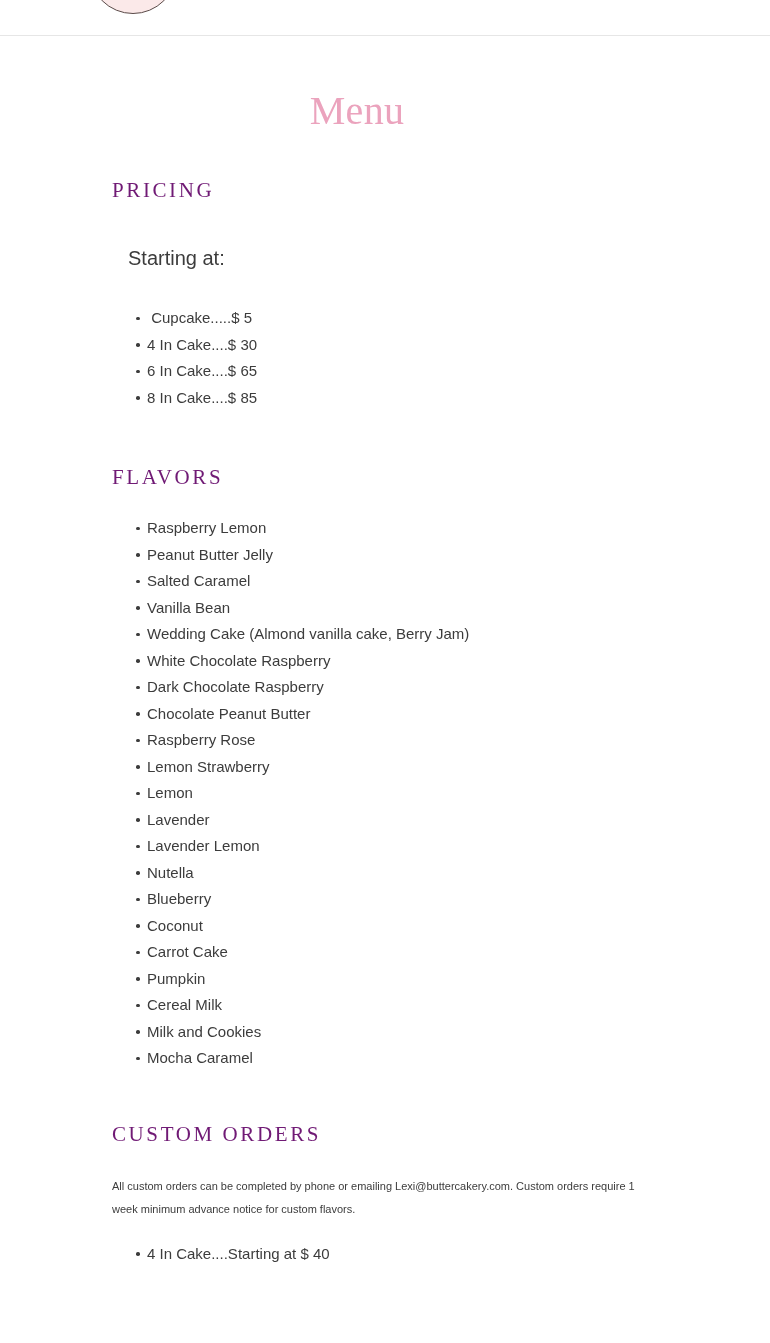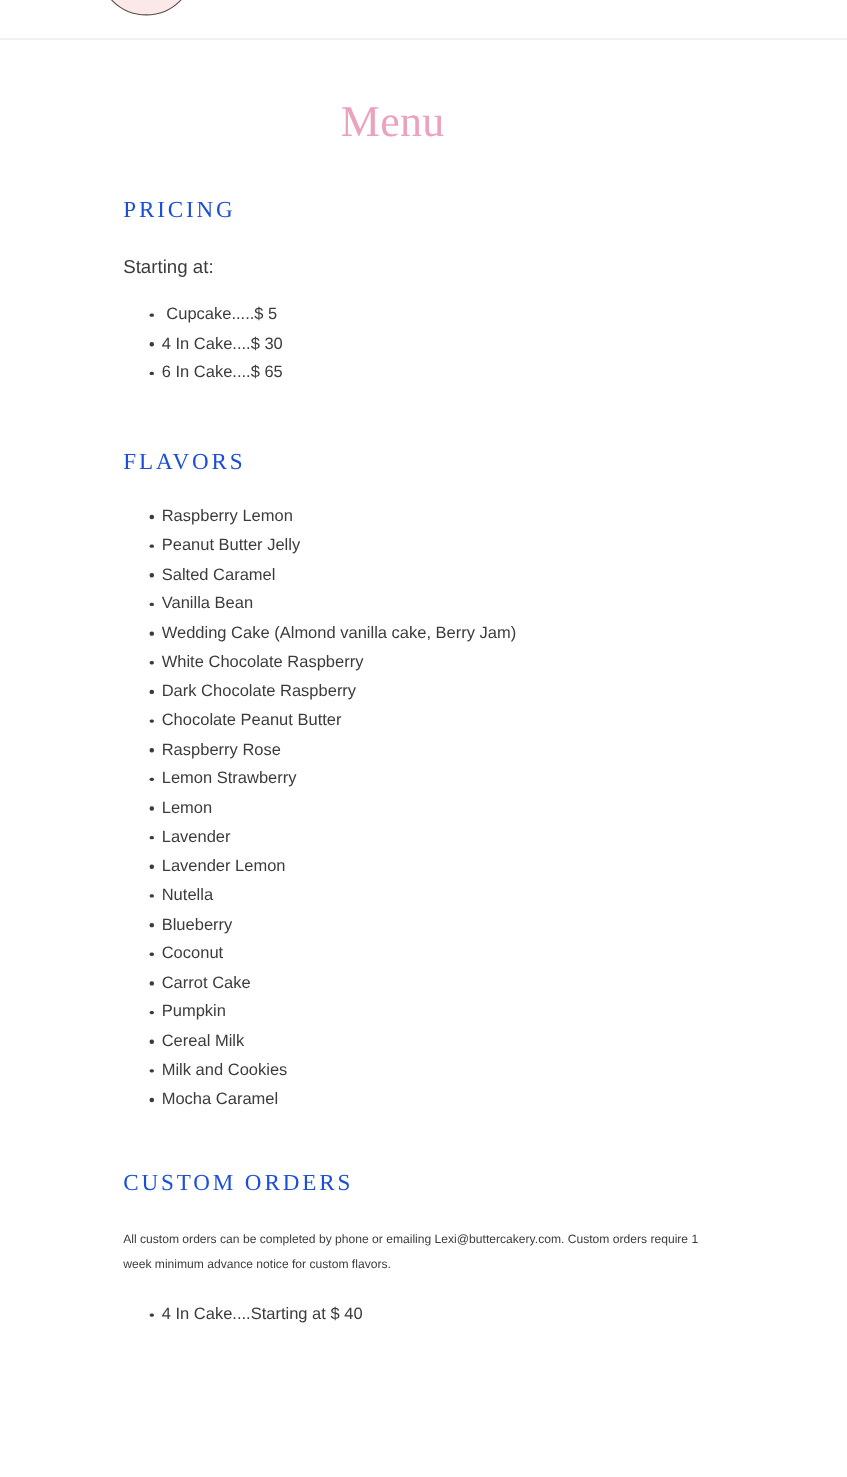--- a/index.html
+++ b/index.html
@@ -72,30 +72,30 @@
     width: 560px;
   }
 
   .section { margin: 0; }
 
   .section-heading {
     font-family: "Liberation Serif", "DejaVu Serif", serif;
     font-size: 21px;
     font-weight: 400;
     letter-spacing: 2.6px;
-    color: #1d4ed8;
+    color: #701a75;
     margin: 0;
     line-height: 28px;
   }
 
   .lead {
-    font-size: 17px;
+    font-size: 20px;
     line-height: 23px;
     color: #3c3c3c;
-    margin: 0;
+    margin: 16px;
   }
 
   .body-paragraph {
     font-size: 11px;
     line-height: 23px;
     color: #3c3c3c;
     margin: 0;
     width: 548px;
   }
 
@@ -146,20 +146,21 @@
 
   <section class="section">
     <h2 class="section-heading">PRICING</h2>
     <div class="gap-pricing-lead"></div>
     <p class="lead">Starting at:</p>
     <div class="gap-lead-list"></div>
     <ul class="bullets">
       <li> Cupcake.....$ 5</li>
       <li>4 In Cake....$ 30</li>
       <li>6 In Cake....$ 65</li>
+      <li>8 In Cake....$ 85</li>
     </ul>
   </section>
 
   <div class="gap-before-flavors"></div>
 
   <section class="section">
     <h2 class="section-heading">FLAVORS</h2>
     <div class="gap-flavors-list"></div>
     <ul class="bullets">
       <li>Raspberry Lemon</li>

